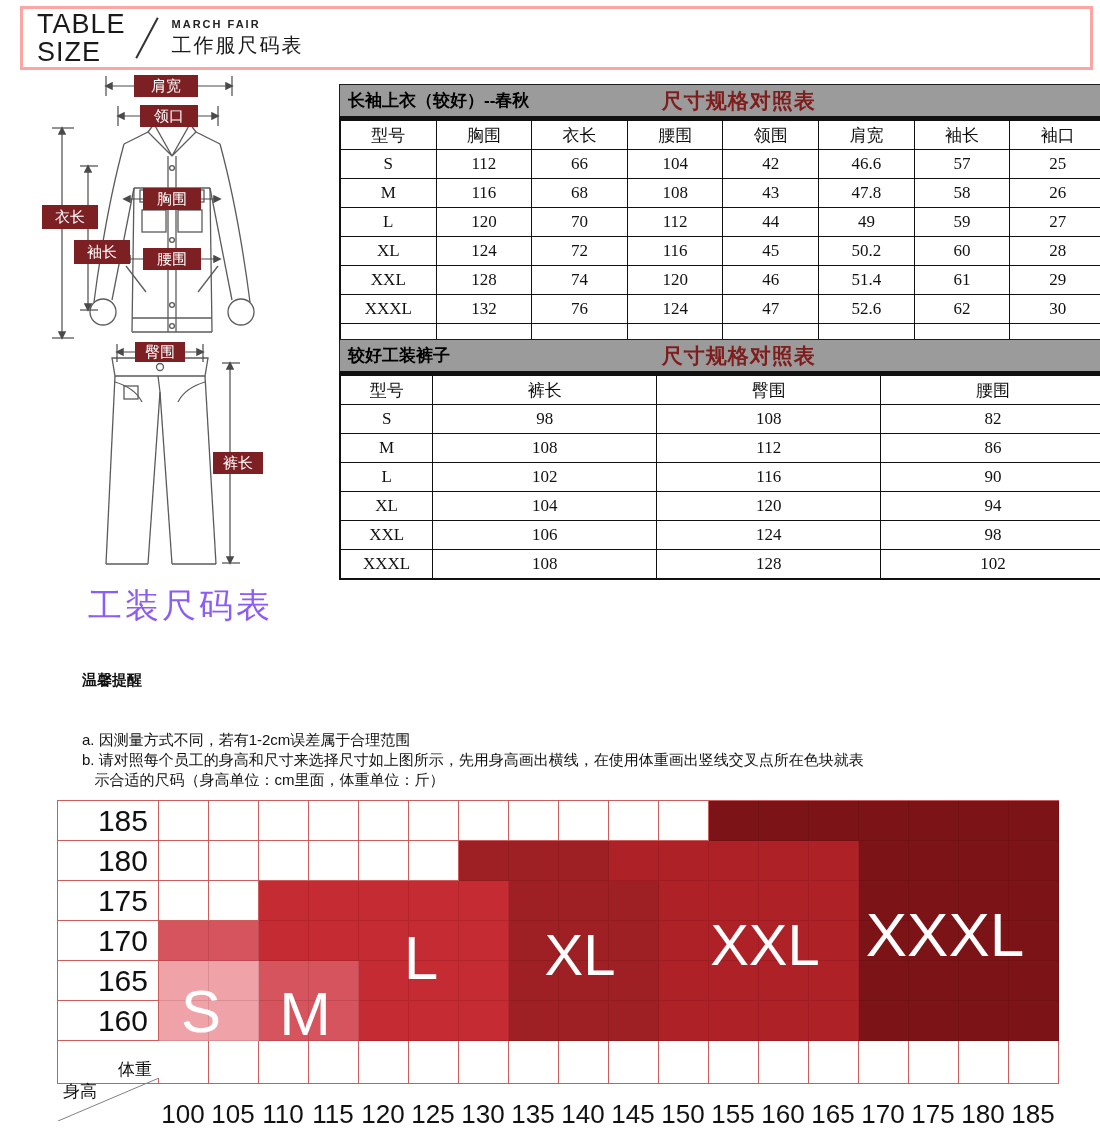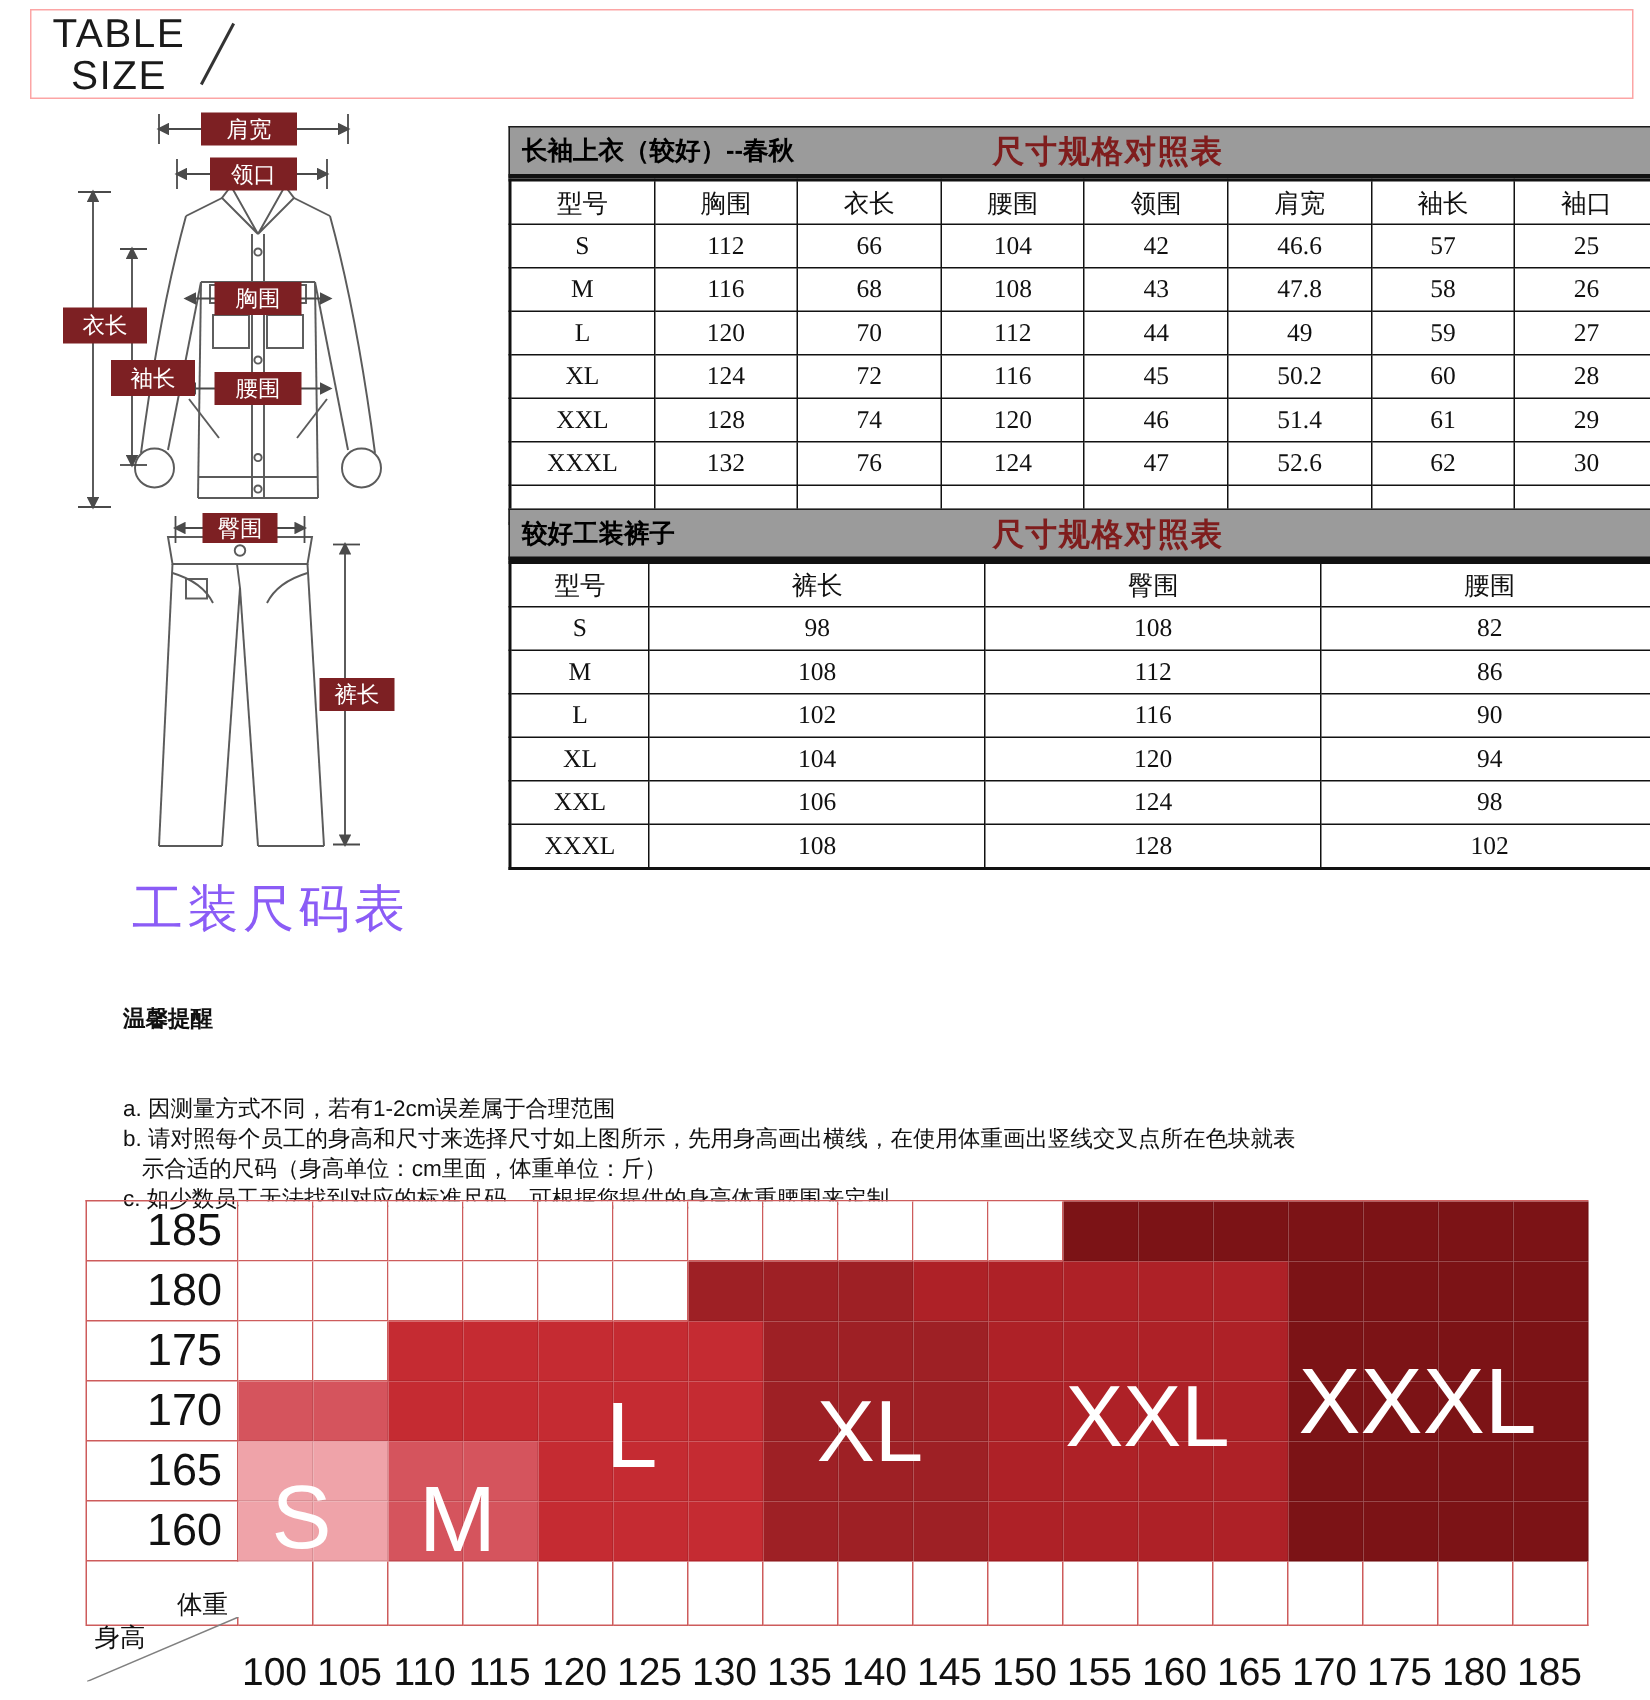--- a/index.html
+++ b/index.html
@@ -3,21 +3,21 @@
 <meta charset="utf-8">
 <style>
   html,body{margin:0;padding:0;}
   body{
     width:1100px;height:1133px;position:relative;background:#fff;
     font-family:"Liberation Sans", sans-serif;color:#111;overflow:hidden;
   }
   
   .header-box{
     position:absolute;left:20px;top:6px;width:1067px;height:58px;
-    border:1px solid #fca5a5;display:flex;align-items:center;background:#fff;text-align:center;
+    border:3px solid #fca5a5;display:flex;align-items:center;background:#fff;
   }
   .logo-block{margin-left:14px;font-size:27px;line-height:28px;letter-spacing:1px;color:#1a1a1a;}
   .slash{width:2px;height:46px;background:#333;transform:rotate(28deg);margin:0 24px 0 20px;}
   .brand-block{display:flex;flex-direction:column;}
   .brand-name{font-size:11px;letter-spacing:2px;font-weight:bold;color:#222;}
   .brand-sub{font-size:20px;letter-spacing:2px;color:#1a1a1a;margin-top:2px;}
   
   #diagram{position:absolute;left:30px;top:70px;}
   
   .tablebox{position:absolute;width:768px;padding-left:22px;}
@@ -56,20 +56,24 @@
 </style>
 </head>
 <body>
 
 <div class="header-box">
   <div class="logo-block">
     <div>TABLE</div>
     <div>SIZE</div>
   </div>
   <div class="slash"></div>
+  <div class="brand-block">
+    <span class="brand-name">MARCH FAIR</span>
+    <span class="brand-sub">工作服尺码表</span>
+  </div>
 </div>
 
 <svg id="diagram" width="290" height="515" viewBox="0 0 290 515">
   <defs>
     <marker id="ah" viewBox="0 0 10 10" refX="8" refY="5" markerWidth="7" markerHeight="7" orient="auto-start-reverse">
       <path d="M0,0 L10,5 L0,10 z" fill="#4a4a4a"></path>
     </marker>
   </defs>
   <g stroke="#5b5b5b" stroke-width="1.3" fill="none">
     <path d="M124,54 Q142,47 160,54"></path>
@@ -299,21 +303,21 @@
           <td>128</td>
           <td>102</td>
         </tr>
       </tbody>
   </table>
 </div>
 
 <div class="section-heading">工装尺码表</div>
 <div class="notes">
   <div class="notes-title">温馨提醒</div>
-  <div id="notes-lines"><div>a. 因测量方式不同，若有1-2cm误差属于合理范围</div><div>b. 请对照每个员工的身高和尺寸来选择尺寸如上图所示，先用身高画出横线，在使用体重画出竖线交叉点所在色块就表</div><div>   示合适的尺码（身高单位：cm里面，体重单位：斤）</div><div>c. 如少数员工无法找到对应的标准尺码，可根据您提供的身高体重腰围来定制</div></div>
+  <div id="notes-lines"><div>a. 因测量方式不同，若有1-2cm误差属于合理范围</div><div>b. 请对照每个员工的身高和尺寸来选择尺寸如上图所示，先用身高画出横线，在使用体重画出竖线交叉点所在色块就表</div><div>   示合适的尺码（身高单位：cm里面，体重单位：斤）</div></div>
 </div>
 
 <div id="chart">
   <div id="chart-grid">
       <div class="cell ylabel">185</div>
       <div class="cell" style="background: rgb(255, 255, 255);"></div>
       <div class="cell" style="background: rgb(255, 255, 255);"></div>
       <div class="cell" style="background: rgb(255, 255, 255);"></div>
       <div class="cell" style="background: rgb(255, 255, 255);"></div>
       <div class="cell" style="background: rgb(255, 255, 255);"></div>

